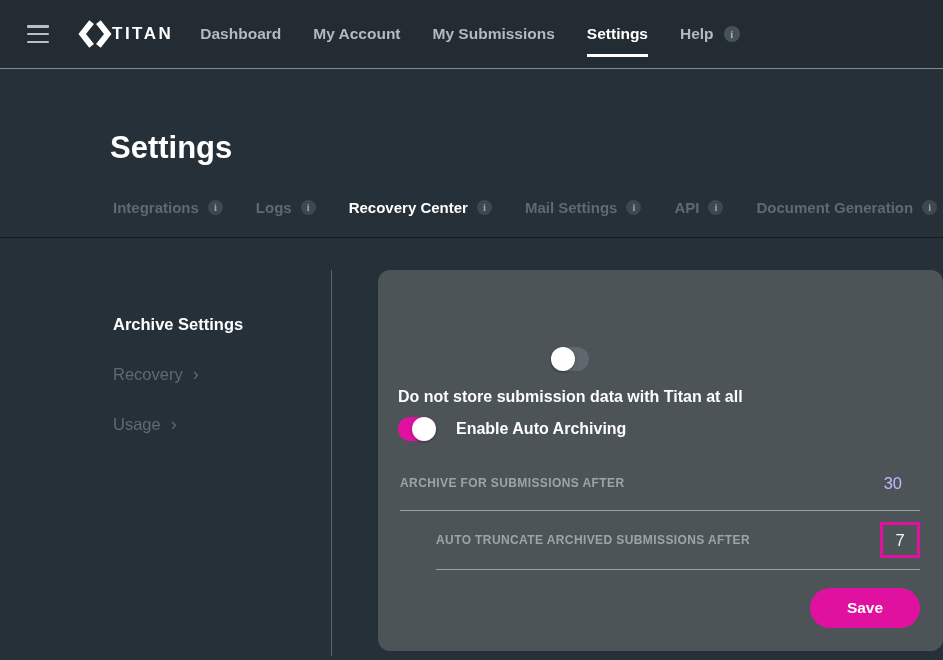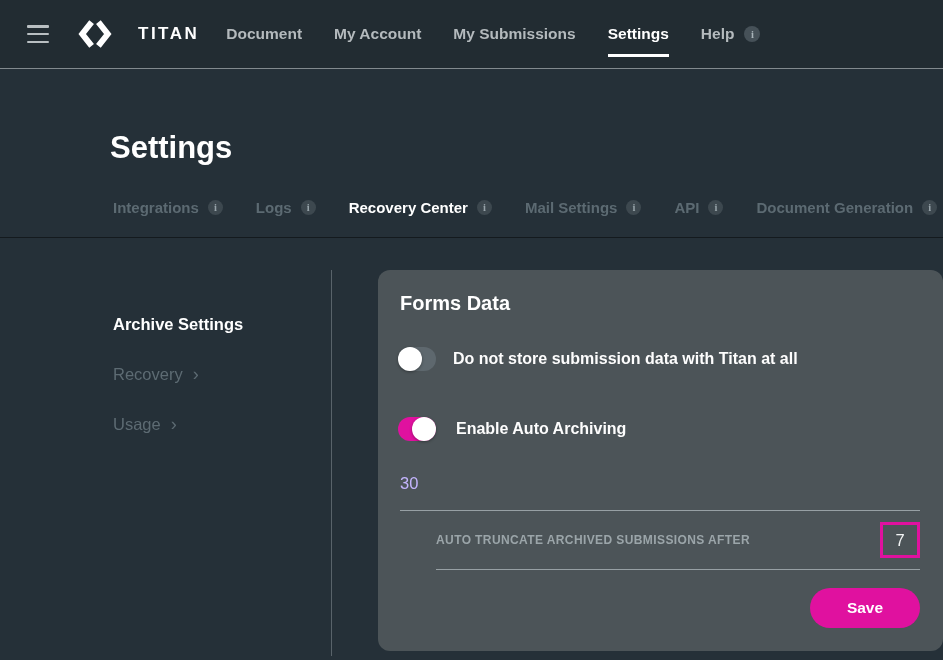--- a/index.html
+++ b/index.html
@@ -17,21 +17,21 @@
     position:absolute; left:0; top:0; width:943px; height:69px;
     background:#222c32;
     border-bottom:1px solid rgba(210,216,219,0.55);
     display:flex; align-items:center;
     padding-left:27px;
   }
   .hamburger { width:22px; height:18px; display:flex; flex-direction:column; justify-content:space-between; cursor:pointer; }
   .hamburger span { display:block; height:2.5px; background:#b9bfc2; border-radius:1px; }
   .logo { display:flex; align-items:center; margin-left:29px; cursor:pointer; }
   .logo svg { display:block; }
-  .brand-name { color:#fff; font-weight:700; font-size:17px; letter-spacing:2.5px; margin-left:26px; }
+  .brand-name { color:#fff; font-weight:700; font-size:17px; letter-spacing:2.5px; margin-left:0; }
   .nav-items { display:flex; align-items:center; margin-left:27px; gap:32px; }
   .nav-item {
     color:#b4babd; font-size:15.5px; font-weight:700; cursor:pointer;
     position:relative; display:flex; align-items:center; gap:10px;
     text-decoration:none;
   }
   .nav-item.active { color:#ffffff; }
   .nav-item.active::after {
     content:""; position:absolute; left:0; right:0; bottom:-14px; height:3px; background:#fff;
   }
@@ -77,21 +77,21 @@
   .v-divider { position:absolute; left:331px; top:270px; width:1px; height:386px; background:#59636a; }
 
   
   .card {
     position:absolute; left:378px; top:270px; width:565px; height:381px;
     background:#4c5458; border-radius:12px;
   }
   .card-title { position:absolute; left:22px; top:22px; font-size:20px; font-weight:700; color:#fff; }
 
   .toggle-row { position:absolute; left:20px; display:flex; align-items:center; gap:17px; height:24px; }
-  .toggle-row.r1 { top:77px; }
+  .toggle-row.r1 { top:77px;flex-direction:column; }
   .toggle-row.r2 { top:147px;gap:20px; }
   .toggle-label { font-size:16px; font-weight:600; color:#fdfdfd; }
 
   .toggle { width:38px; height:24px; border-radius:12px; position:relative; cursor:pointer; flex:0 0 auto; }
   .toggle.off { background:#5e686e; }
   .toggle.on  { background:var(--accent); }
   .toggle .knob {
     position:absolute; top:0; width:24px; height:24px; border-radius:50%;
     background:#fff; box-shadow:0 1px 3px rgba(0,0,0,0.35);
   }
@@ -134,21 +134,21 @@
   <div class="logo">
     <span>
       <svg width="34" height="30" viewBox="0 0 40 34">
         <path d="M16 3 L5 17 L16 31" stroke="#ffffff" stroke-width="7" fill="none"></path>
         <path d="M24 3 L35 17 L24 31" stroke="#ffffff" stroke-width="7" fill="none"></path>
       </svg>
     </span>
     <span class="brand-name">TITAN</span>
   </div>
   <div class="nav-items">
-    <a class="nav-item">Document</a>
+    <a class="nav-item">Dashboard</a>
     <a class="nav-item">My Account</a>
     <a class="nav-item">My Submissions</a>
     <a class="nav-item active">Settings</a>
     <a class="nav-item">
       <span>Help</span>
       <span class="info-badge">i</span>
     </a>
   </div>
 </nav>
 
@@ -192,37 +192,37 @@
     <span class="side-chevron">›</span>
   </div>
   <div class="side-item">
     <span>Usage</span>
     <span class="side-chevron">›</span>
   </div>
 </div>
 <div class="v-divider"></div>
 
 <section class="card">
-  <h2 class="card-title">Forms Data</h2>
 
   <div class="toggle-row r1">
     <div class="toggle off">
         <span class="knob"></span>
       </div>
     <span class="toggle-label">Do not store submission data with Titan at all</span>
   </div>
 
   <div class="toggle-row r2">
     <div class="toggle on">
         <span class="knob"></span>
       </div>
     <span class="toggle-label">Enable Auto Archiving</span>
   </div>
 
   <div class="field-row f1">
+    <span class="field-label">ARCHIVE FOR SUBMISSIONS AFTER</span>
     <span class="field-value">30</span>
   </div>
 
   <div class="field-row f2">
     <span class="field-label">AUTO TRUNCATE ARCHIVED SUBMISSIONS AFTER</span>
     <span class="highlight-box">7</span>
   </div>
 
   <button class="save-btn">Save</button>
 </section>

